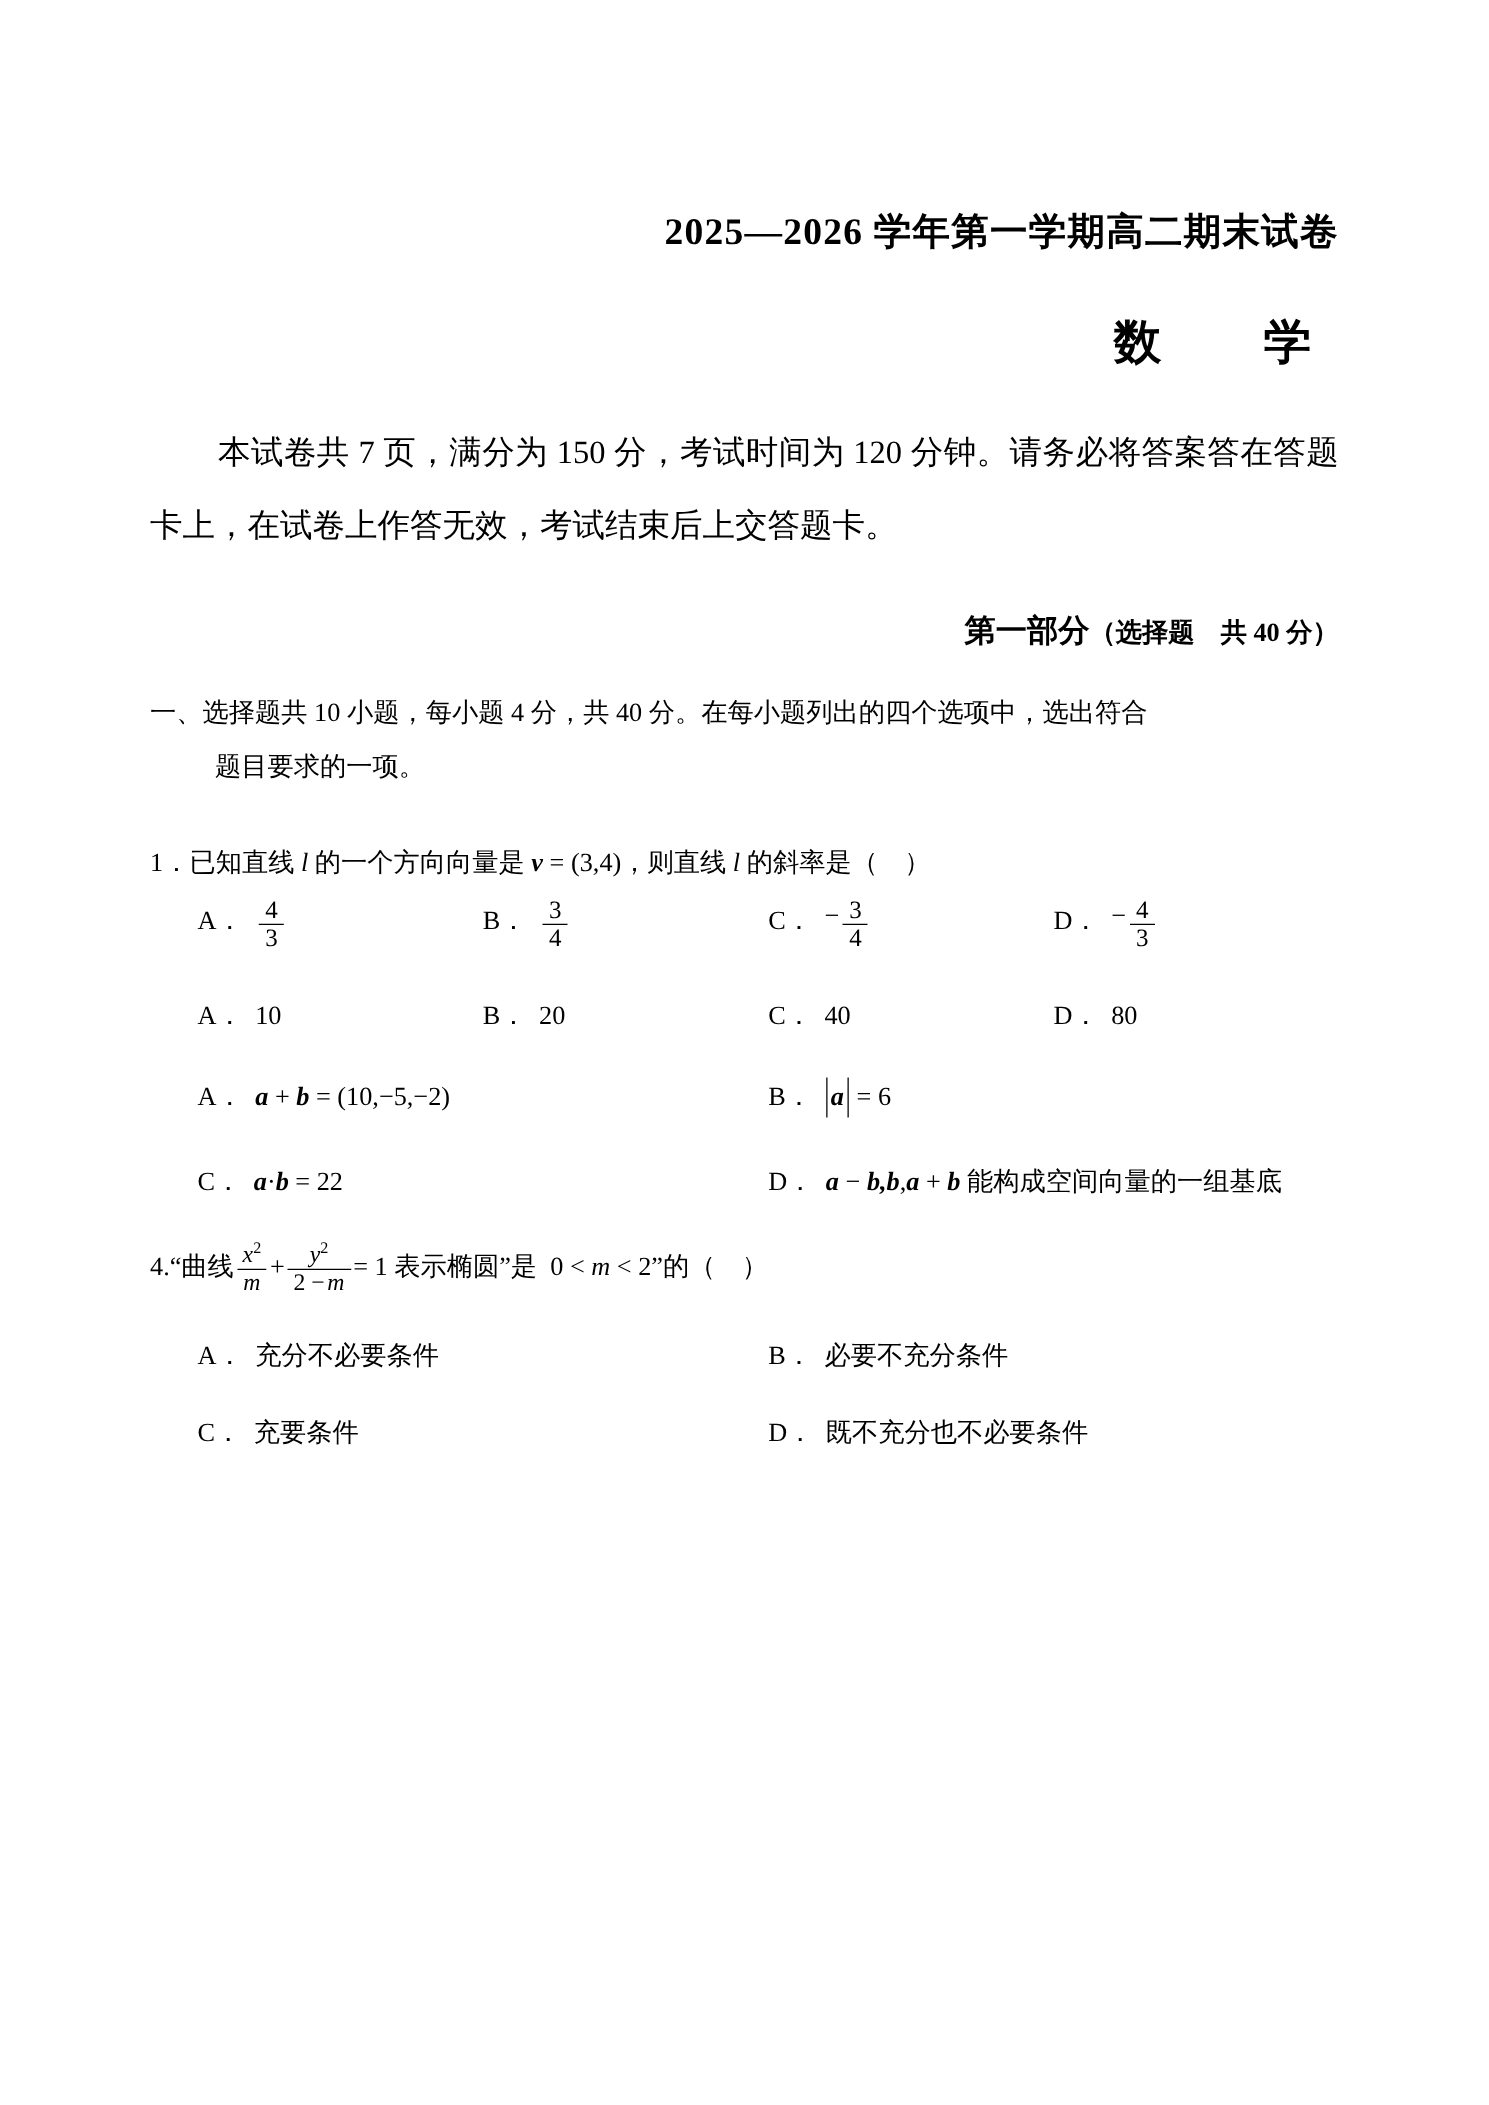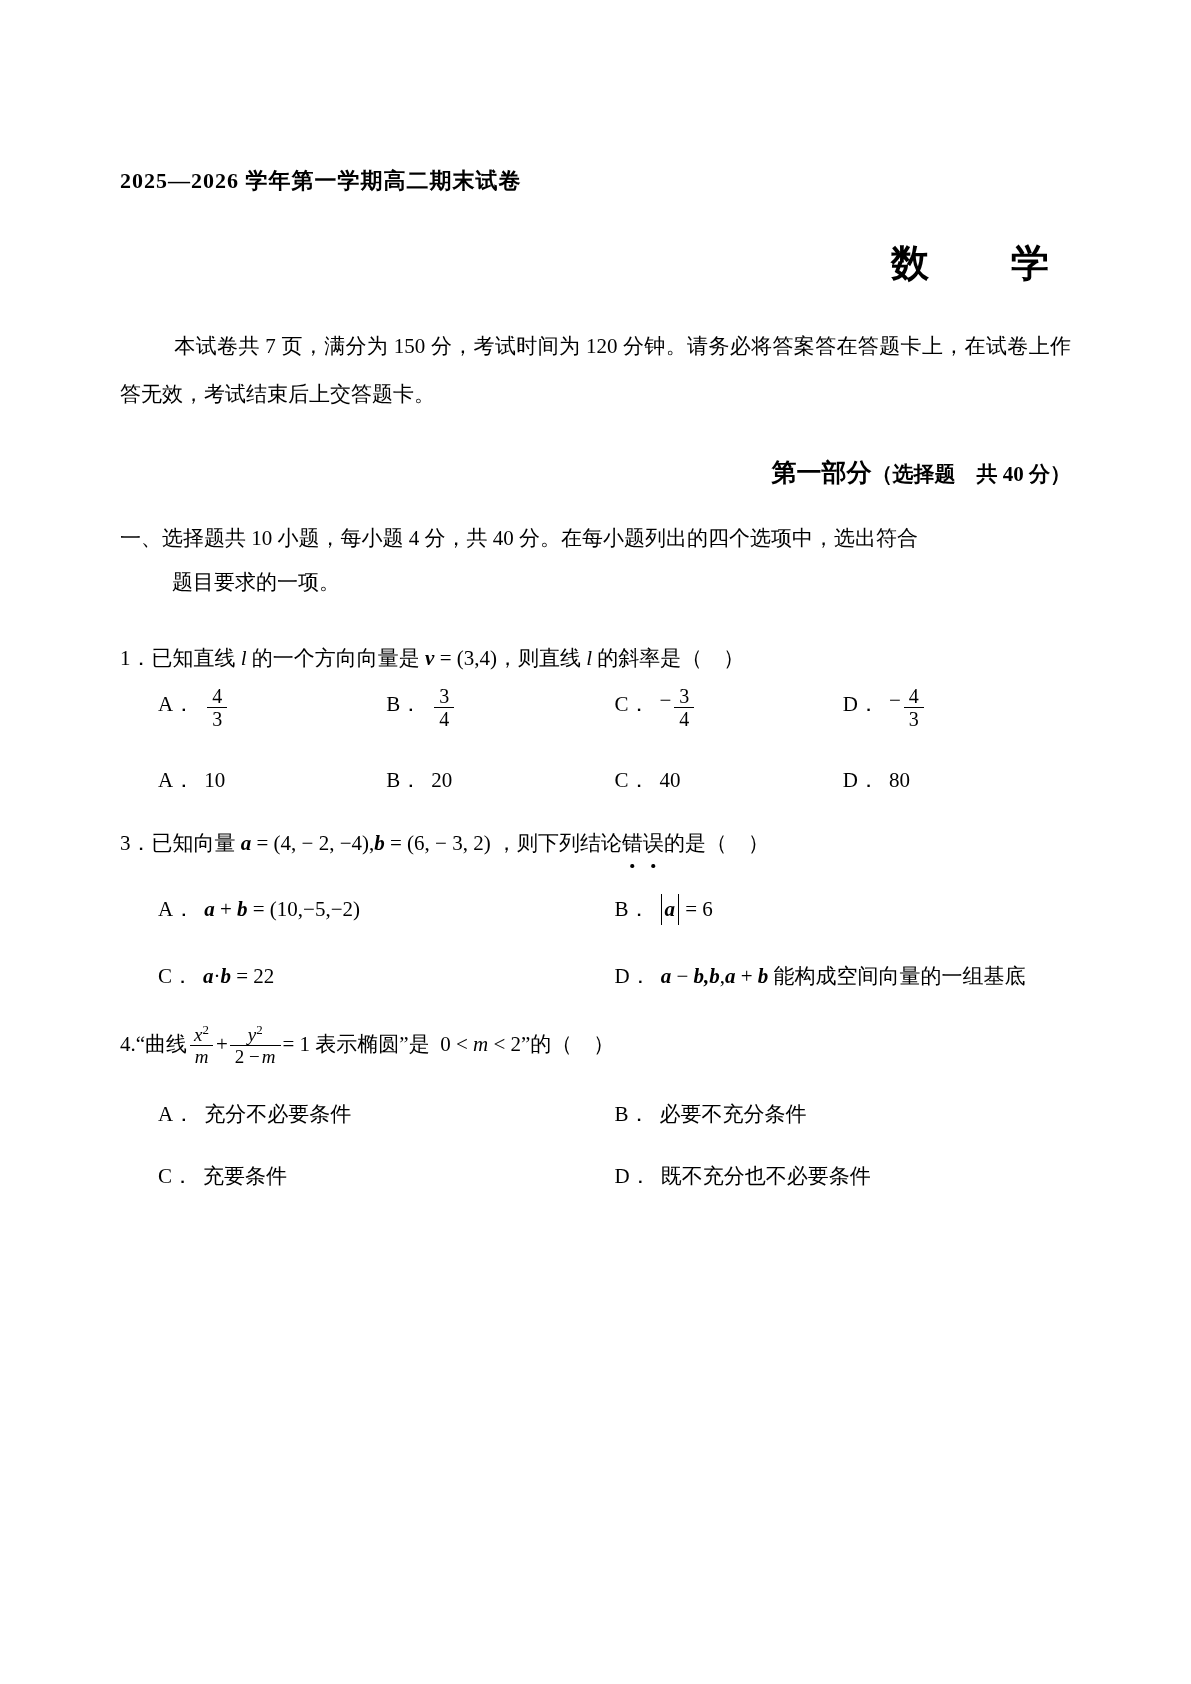--- a/index.html
+++ b/index.html
@@ -18,39 +18,39 @@
   .page {
     position: relative;
     width: 1191px;
     height: 1684px;
     box-sizing: border-box;
     padding: 0 120px;
   }
 
   
   .doc-title {
-    text-align: left;
-    font-size: 22px;
+    text-align: right;
+    font-size: 30px;
     font-weight: bold;
     letter-spacing: 1px;
     margin-top: 168px;
     line-height: 1.2;
   }
   .subject-title {
     text-align: right;
     font-size: 38px;
     font-weight: bold;
     margin-top: 44px;
     letter-spacing: 22px;
     text-indent: 22px;
   }
 
   
   .instructions {
-    font-size: 21px;
+    font-size: 26px;
     line-height: 2.25;
     margin-top: 34px;
     text-align: justify;
   }
   .instructions .indent {
     display: inline-block;
     width: 54px;
   }
 
   .part-header {
@@ -222,21 +222,20 @@
           <span class="mn">40</span>
         </div>
       <div class="opt">
           <span class="lbl">D．</span>
           <span class="mn">80</span>
         </div>
     </div>
   </div>
 
   <div class="question" style="margin-top:32px;">
-    <span class="q-stem"><span>3．</span><span>已知向量</span>&nbsp;<span class="mb">a</span>&nbsp;<span class="mn">= (4, − 2, −4),</span><span class="mb">b</span>&nbsp;<span class="mn">= (6, − 3, 2)</span>&nbsp;<span>，则下列结论</span><span><span class="emph-dot">错</span><span class="emph-dot">误</span></span><span>的是（　）</span></span>
     <div class="opts cols2" style="margin-top:34px;">
       <div class="opt"><span class="lbl">A．</span><span class="mb">a</span>&nbsp;<span class="mn">+</span>&nbsp;<span class="mb">b</span>&nbsp;<span class="mn">= (10,−5,−2)</span></div>
       <div class="opt"><span class="lbl">B．</span><span class="abs"><span class="mb">a</span></span>&nbsp;<span class="mn">= 6</span></div>
     </div>
     <div class="opts cols2" style="margin-top:36px;">
       <div class="opt"><span class="lbl">C．</span><span class="mb">a</span><span class="mn">·</span><span class="mb">b</span>&nbsp;<span class="mn">= 22</span></div>
       <div class="opt">
           <span class="lbl">D．</span>
           <span><span class="mb">a</span>&nbsp;<span class="mn">−</span>&nbsp;<span class="mb">b,b</span>,<span class="mb">a</span>&nbsp;<span class="mn">+</span>&nbsp;<span class="mb">b</span>&nbsp;能构成空间向量的一组基底</span>
         </div>

